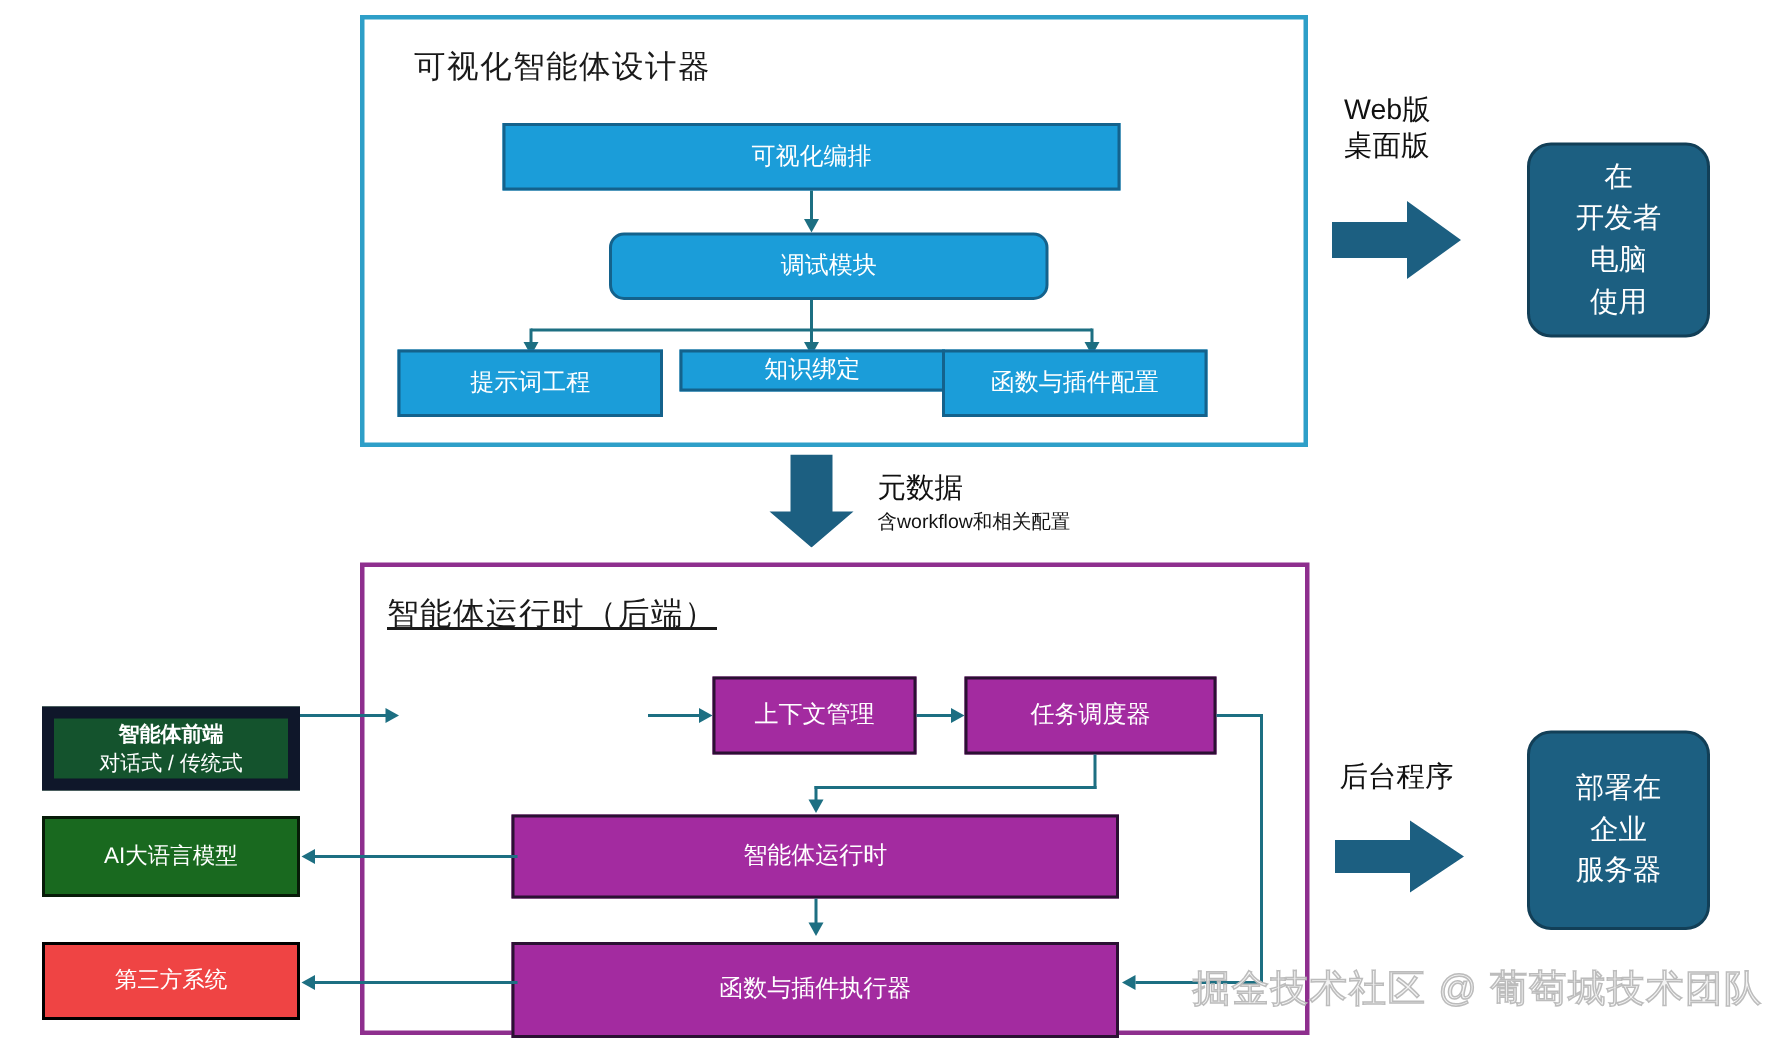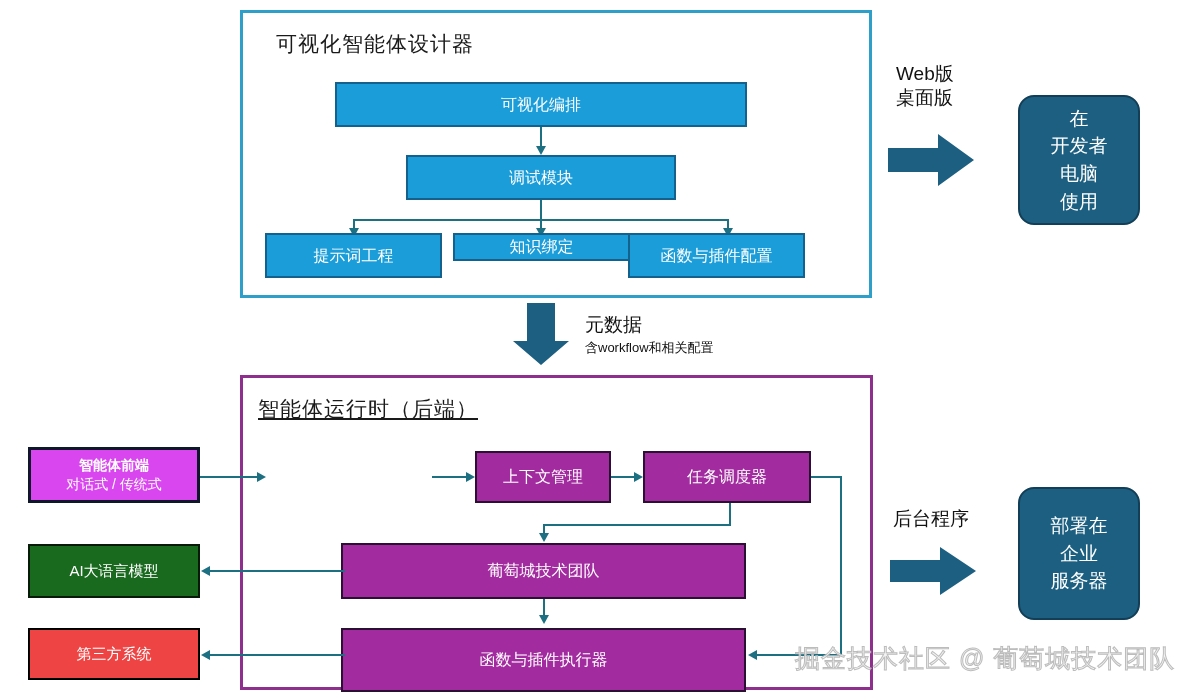--- a/index.html
+++ b/index.html
@@ -39,23 +39,24 @@
     background:#1b9dd9;
     border:2px solid #14628c;
     font-size:16px;
   }
   .node.purple{
     background:#a32ba0;
     border:2px solid #2b1033;
     font-size:16px;
   }
   .node.purple-sm{
-    background:#d946ef;
-    border:3px solid #0f172a;
+    background:#14532d;
+    border:8px solid #0f172a;
     font-size:14px;
+    margin-top:24px;
   }
   .node.green{
     background:#19691f;
     border:2px solid #071b08;
     font-size:15px;
   }
   .node.black{
     background:#ef4444;
     border:2px solid #000000;
     font-size:15px;
@@ -110,21 +111,21 @@
 
   <div class="abs container-box" style="left:240px;top:10px;width:632px;height:288px;"></div>
 
   <div class="abs container-title" style="left:276px;top:30px;">可视化智能体设计器</div>
 
   <div class="abs node blue" style="left:335px;top:82px;width:412px;height:45px;">可视化编排</div>
 
   <div class="ln v" style="left:540px;top:127px;height:21px;"></div>
   <div class="arrow-head ah-down" style="left:536px;top:146px;"></div>
 
-  <div class="abs node blue" style="left:406px;top:155px;width:270px;height:45px;">调试模块</div>
+  <div class="abs node blue" style="left:406px;top:155px;width:293px;height:45px;border-radius:10px;">调试模块</div>
 
   <div class="ln v" style="left:540px;top:200px;height:20px;"></div>
   <div class="ln h" style="left:354px;top:219px;width:374px;"></div>
   <div class="ln v" style="left:353px;top:219px;height:12px;"></div>
   <div class="arrow-head ah-down" style="left:349px;top:228px;"></div>
   <div class="ln v" style="left:540px;top:219px;height:12px;"></div>
   <div class="arrow-head ah-down" style="left:536px;top:228px;"></div>
   <div class="ln v" style="left:727px;top:219px;height:12px;"></div>
   <div class="arrow-head ah-down" style="left:723px;top:228px;"></div>
 
@@ -164,21 +165,21 @@
     <span>对话式 / 传统式</span>
   </div>
 
   <div class="abs node green" style="left:28px;top:544px;width:172px;height:54px;">AI大语言模型</div>
 
   <div class="abs node black" style="left:28px;top:628px;width:172px;height:52px;">第三方系统</div>
 
   <div class="abs node purple" style="left:475px;top:451px;width:136px;height:52px;">上下文管理</div>
   <div class="abs node purple" style="left:643px;top:451px;width:168px;height:52px;">任务调度器</div>
 
-  <div class="abs node purple" style="left:341px;top:543px;width:405px;height:56px;">葡萄城技术团队</div>
+  <div class="abs node purple" style="left:341px;top:543px;width:405px;height:56px;">智能体运行时</div>
   <div class="abs node purple" style="left:341px;top:628px;width:405px;height:64px;">函数与插件执行器</div>
 
   <div class="ln h" style="left:200px;top:476px;width:58px;"></div>
   <div class="arrow-head ah-right" style="left:257px;top:472px;"></div>
 
   <div class="ln h" style="left:432px;top:476px;width:35px;"></div>
   <div class="arrow-head ah-right" style="left:466px;top:472px;"></div>
 
   <div class="ln h" style="left:611px;top:476px;width:24px;"></div>
   <div class="arrow-head ah-right" style="left:634px;top:472px;"></div>

